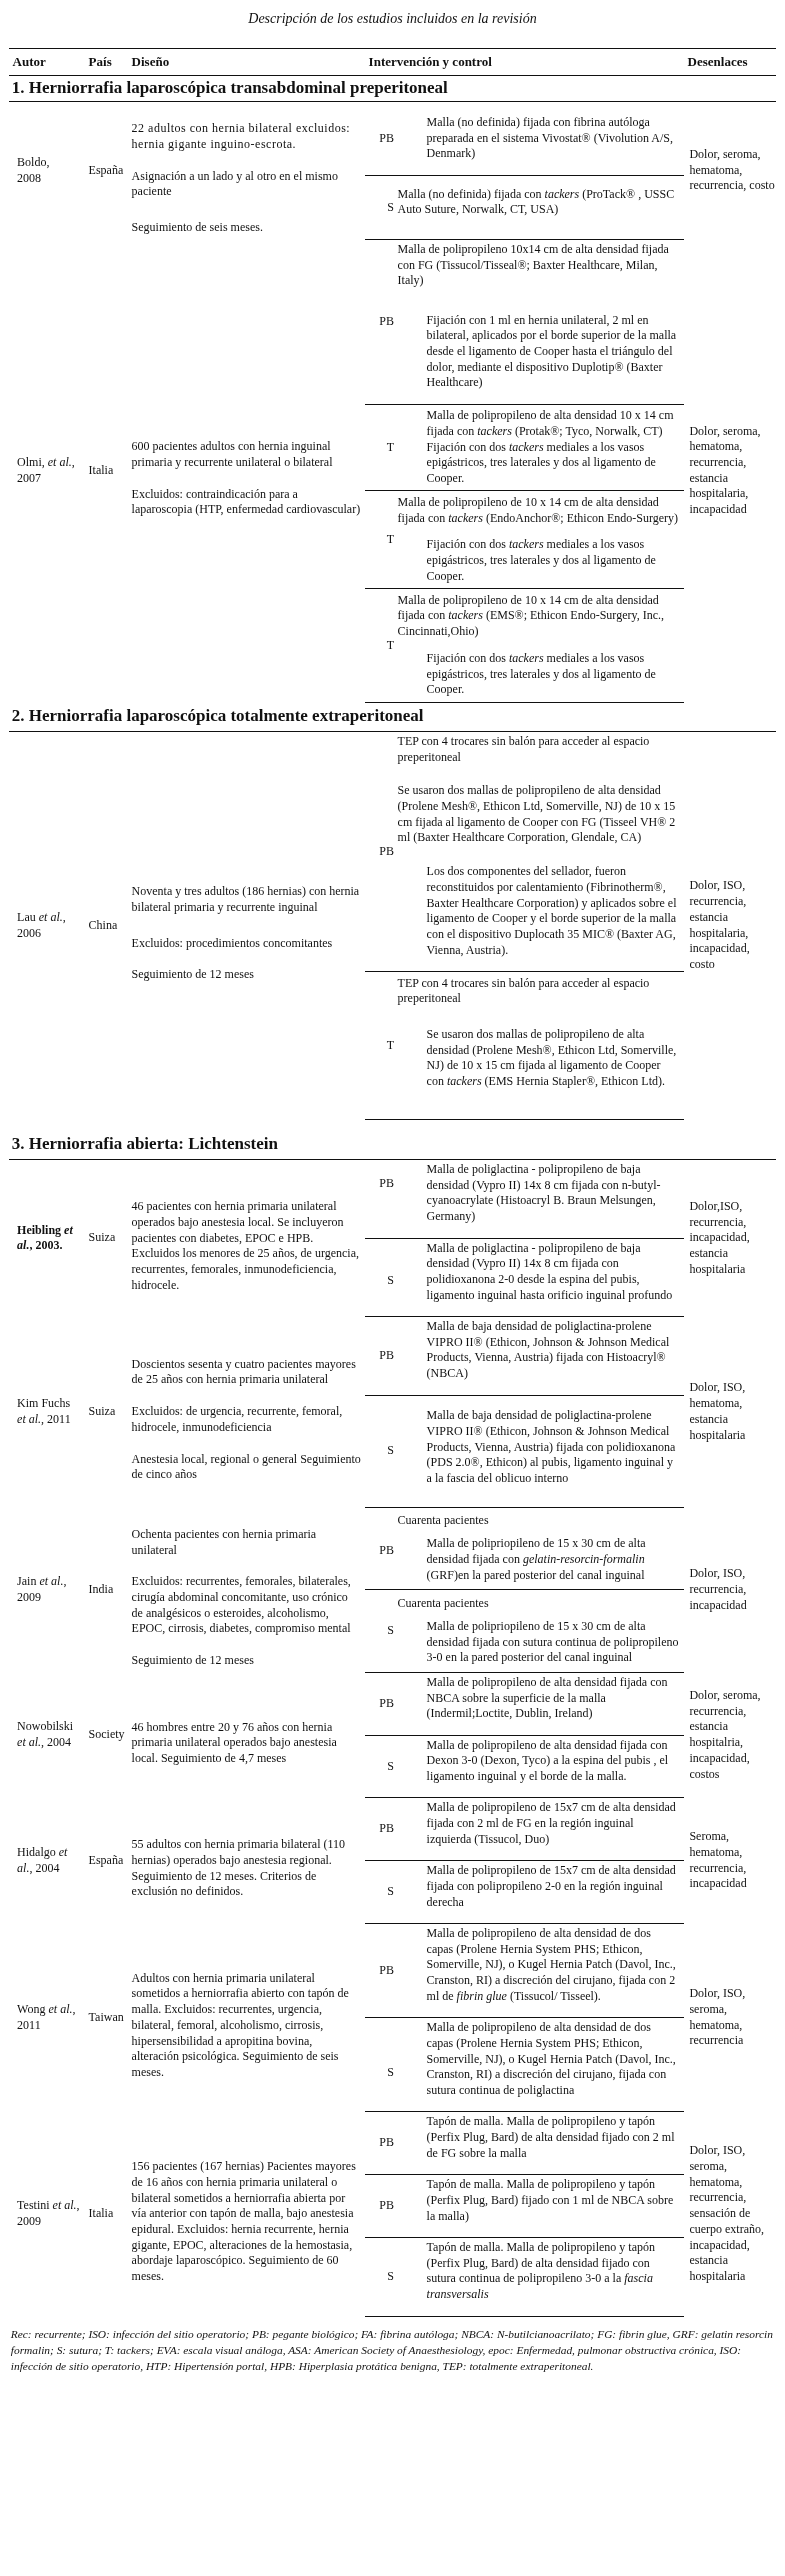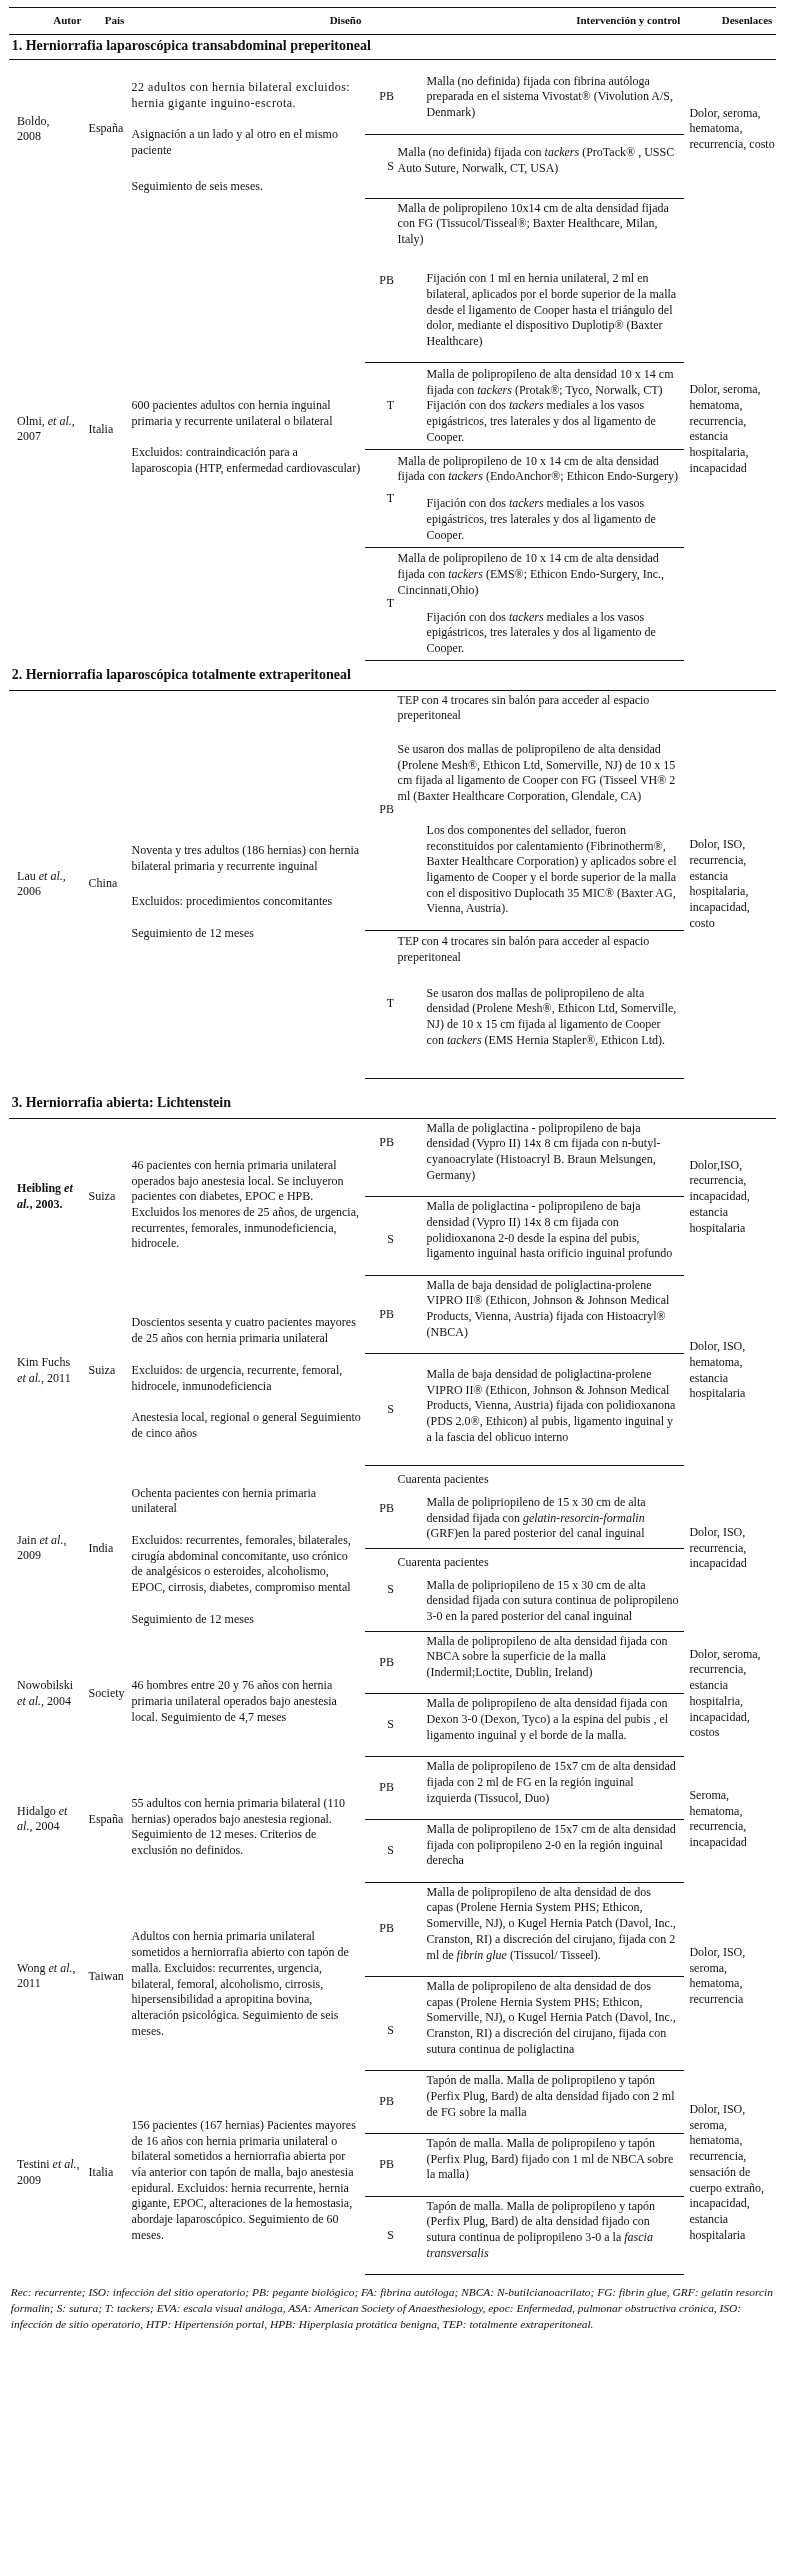--- a/index.html
+++ b/index.html
@@ -25,36 +25,36 @@
     margin-top: 3.6px;
     margin-bottom: 22px;
   }
   table.main {
     width: 100%;
     border-collapse: collapse;
     table-layout: fixed;
   }
   table.main th {
     font-weight: bold;
-    font-size: 11px;
+    font-size: 13px;
     padding: 4.5px 3.6px 5.4px 3.6px;
-    text-align: right;
+    text-align: left;
     border-top: 1.4px solid #111;
     border-bottom: 1.4px solid #111;
   }
   col.c-autor { width: 76px; }
   col.c-pais { width: 43px; }
   col.c-diseno { width: 237px; }
   col.c-tipo { width: 29px; }
   col.c-interv { width: 290px; }
   col.c-desen { width: auto; }
 
   tr.section td {
     font-weight: bold;
-    font-size: 14px;
+    font-size: 17px;
     padding: 5.4px 3.6px 7.2px 2.7px;
     border-bottom: 1.4px solid #111;
     font-family: Liberation Serif, serif;
   }
   tr.section-first td { padding-top: 3.6px; padding-bottom: 5.4px; }
   tr.section-spaced td { padding-top: 16.3px; }
 
   td { vertical-align: middle; padding: 3.6px 3.6px; }
   td.autor { padding-left: 8.1px; }
   td.diseno p { margin: 16px 0 9px 0; }
@@ -74,20 +74,21 @@
     font-size: 11.4px;
     line-height: 16px;
     margin-top: 9px;
     padding-left: 1.8px;
   }
 </style>
 </head>
 <body>
 
 <div class="page">
+  <div class="tabla-subtitle">Descripción de los estudios incluidos en la revisión</div>
 
   <table class="main">
     <colgroup>
       <col class="c-autor">
         <col class="c-pais">
         <col class="c-diseno">
         <col class="c-tipo">
         <col class="c-interv">
         <col class="c-desen">
     </colgroup>

